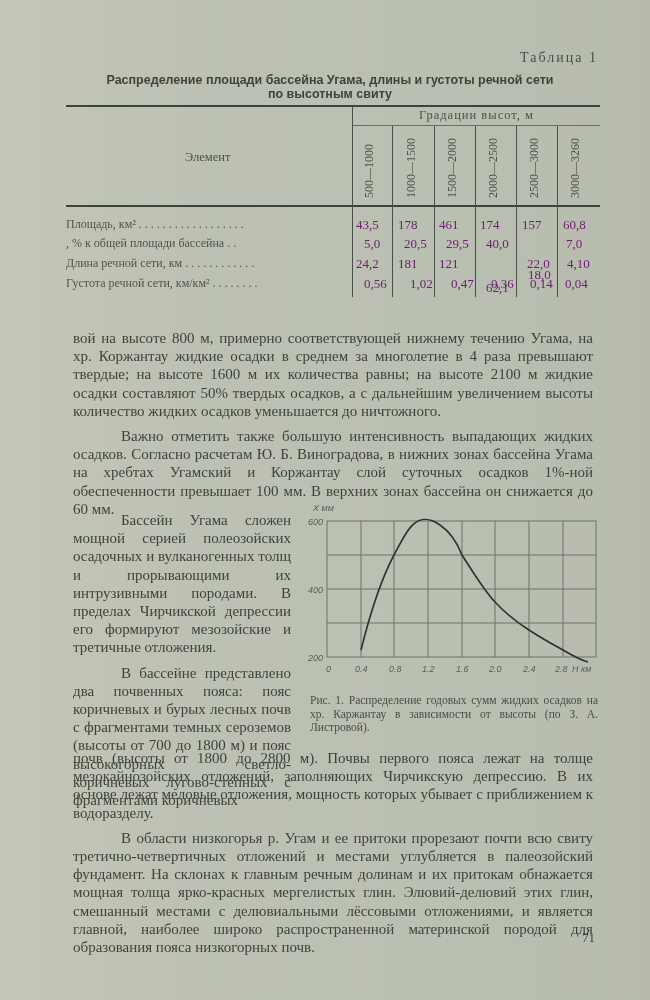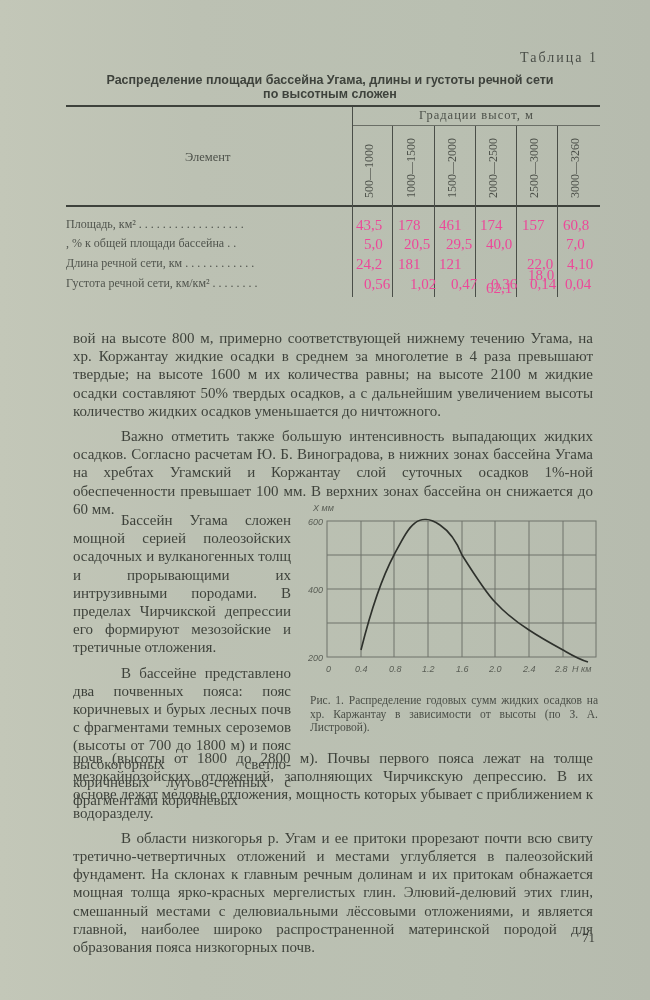--- a/index.html
+++ b/index.html
@@ -24,40 +24,40 @@
   .vline { background:#4a4e48; width:1px; }
   .hline-thin { background:#6a6e66; height:1px; }
   .elem-header { font-size:12.5px; color:#4d514a; }
   .grad-header { font-size:12.5px; color:#4d514a; letter-spacing:1px; }
   .col-head {
     font-size:12px; color:#4d514a;
     transform: rotate(-90deg); transform-origin: left top;
     white-space:nowrap;
   }
   .row-label { font-size:12px; color:#50544d; white-space:nowrap; }
-  .cell { font-size:15px; color:#ec4899; white-space:nowrap; }
+  .cell { font-size:13px; color:#701a75; white-space:nowrap; }
   .body-text {
     font-size:15px; line-height:18.2px; color:#3e423b;
     text-align:justify;
   }
   .body-text p { margin:7px; }
   .indent { text-indent:48px; }
   .caption {
     font-size:11.5px; line-height:13.5px; color:#4a4e47; text-align:justify;
   }
   .page-num { font-size:13px; color:#3a3d38; }
   svg text { font-family: "Liberation Sans", "DejaVu Sans", sans-serif; font-style:italic; }
 </style>
 </head>
 <body>
 
 <div class="abs table-label">Таблица 1</div>
 <div class="abs table-title">
   <div>Распределение площади бассейна Угама, длины и густоты речной сети</div>
-  <div>по высотным сложен</div>
+  <div>по высотным свиту</div>
 </div>
 
 <div>
   <div class="abs rule" style="left:66px; width:534px; top:105px;"></div>
   <div class="abs rule" style="left:66px; width:534px; top:205px;"></div>
 
   <div class="abs vline" style="left:352px; top:107px; height:190px;"></div>
   <div class="abs hline-thin" style="left:353px; width:247px; top:125px;"></div>
   <div class="abs vline" style="left:392px; top:126px; height:171px;"></div>
   <div class="abs vline" style="left:434px; top:126px; height:171px;"></div>

